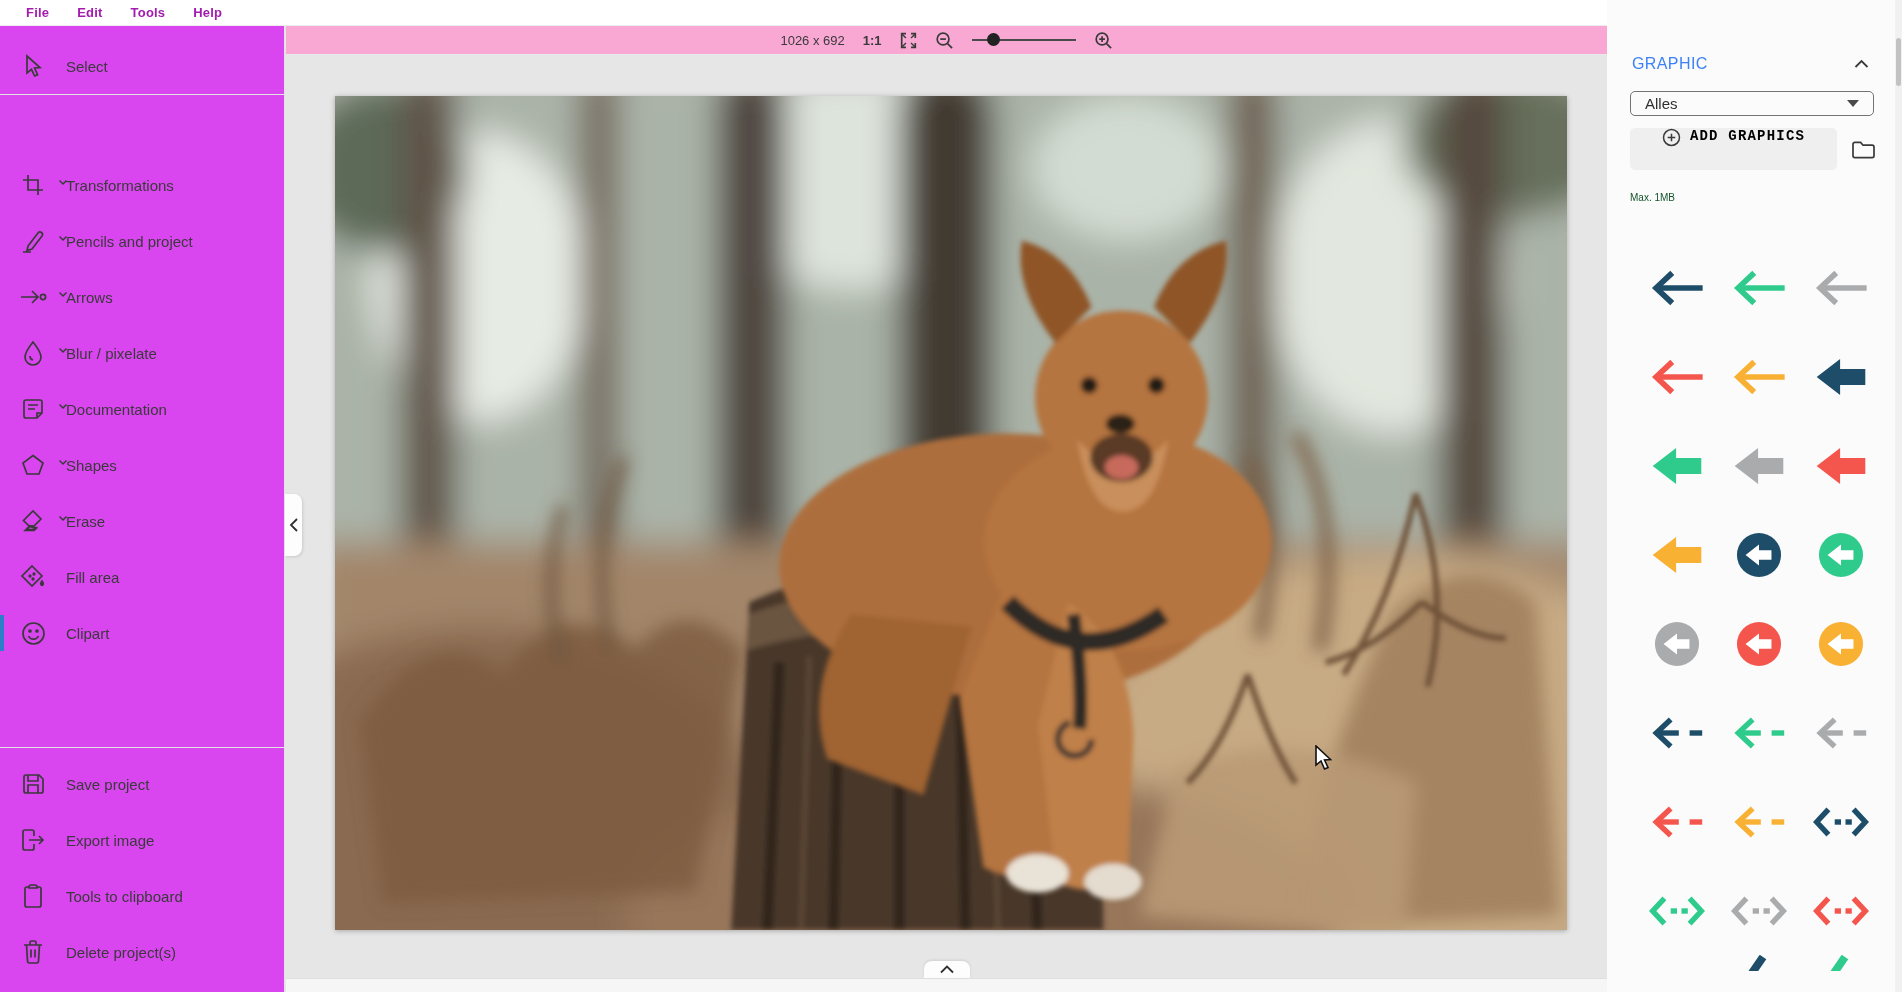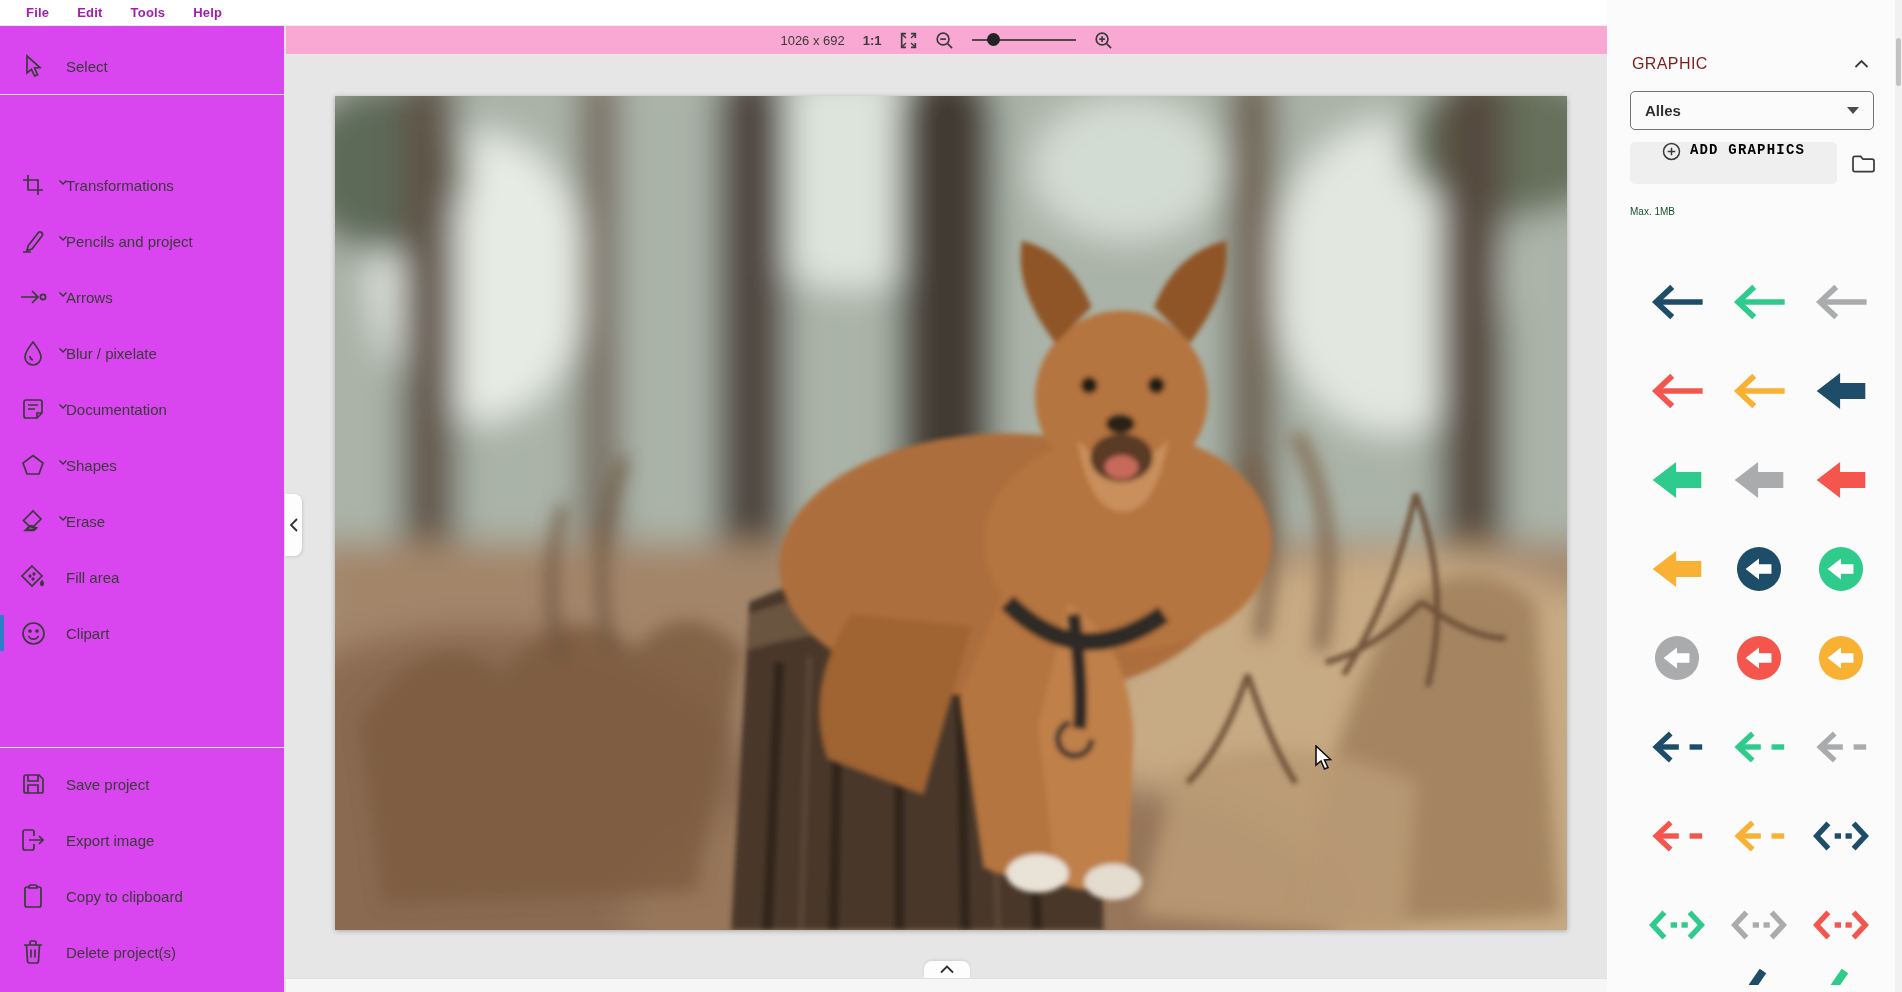--- a/index.html
+++ b/index.html
@@ -51,24 +51,24 @@
     border-top:1px solid #e0e0e0; }
   .bottom-handle { position:absolute; left:50%; bottom:14px; transform:translateX(-50%); width:46px; height:17px;
     background:#fdfdfd; border-radius:8px 8px 0 0; box-shadow:0 -1px 3px rgba(0,0,0,.10);
     display:flex; align-items:center; justify-content:center; cursor:pointer; }
 
   
   .graphic-panel { position:absolute; left:1607px; top:0; width:288px; height:992px;
     background:#fbfbfb; overflow:hidden; z-index:25; padding:0 0 0 23px; }
   .gp-header { display:flex; align-items:center; justify-content:space-between;
     margin:55px 26px 0 2px; }
-  .gp-title { font-size:16px; letter-spacing:.4px; color:#7f1d1d;text-align:right; }
+  .gp-title { font-size:16px; letter-spacing:.4px; color:#3b82f6;text-align:right; }
   .gp-collapse { cursor:pointer; display:flex; }
-  .gp-select { margin:18px 0 0 0; width:244px; height:39px; border:1px solid #737373; border-radius:5px;
-    display:flex; align-items:center; justify-content:space-between; padding:0 14px; cursor:pointer; background:#fbfbfb;font-weight:bold; }
+  .gp-select { margin:18px 0 0 0; width:244px; height:25px; border:1px solid #737373; border-radius:5px;
+    display:flex; align-items:center; justify-content:space-between; padding:0 14px; cursor:pointer; background:#fbfbfb; }
   .gp-select .val { font-size:15px; color:#2f2f2f; }
   .caret-down { width:0; height:0; border-left:6px solid transparent; border-right:6px solid transparent;
     border-top:7px solid #4a4a4a; }
   .gp-add-row { display:flex; align-items:center; margin-top:12px; gap:14px; }
   .gp-add-btn { width:207px; height:42px; background:#efefef; border:none; border-radius:5px;
     display:flex; align-items:flex-start; justify-content:center; gap:9px; cursor:pointer;
     font-family:Liberation Mono, monospace; font-size:14px; font-weight:bold; letter-spacing:1.2px; color:#000000; }
   .gp-add-btn svg { stroke:#3a3a3a; fill:none; stroke-width:1.6; }
   .folder-btn { cursor:pointer; display:flex; }
   .folder-btn svg { stroke:#3a3a3a; fill:none; stroke-width:1.8; }
@@ -235,21 +235,21 @@
             </svg>
           </span>
           <span class="lbl">Export image</span>
         </div>
         <div class="sb-item">
           <span class="ic">
             <svg width="22" height="26" viewBox="0 0 22 26">
               <path d="M7 4 h-2 q-2 0 -2 2 v16 q0 2 2 2 h12 q2 0 2-2 V6 q0-2 -2-2 h-2 M7 4 q0-2 2-2 h4 q2 0 2 2 v1 h-8 z"></path>
             </svg>
           </span>
-          <span class="lbl">Copy to clipboard</span>
+          <span class="lbl">Tools to clipboard</span>
         </div>
         <div class="sb-item">
           <span class="ic">
             <svg width="22" height="26" viewBox="0 0 22 26">
               <path d="M2 6 h18 M8 6 V3.5 q0-1.5 1.5-1.5 h3 q1.5 0 1.5 1.5 V6 M4.5 6 l1 16 q.1 2 2 2 h7 q1.9 0 2-2 l1-16 M9 10.5 v8 M13 10.5 v8"></path>
             </svg>
           </span>
           <span class="lbl">Delete project(s)</span>
         </div>
       </div>

